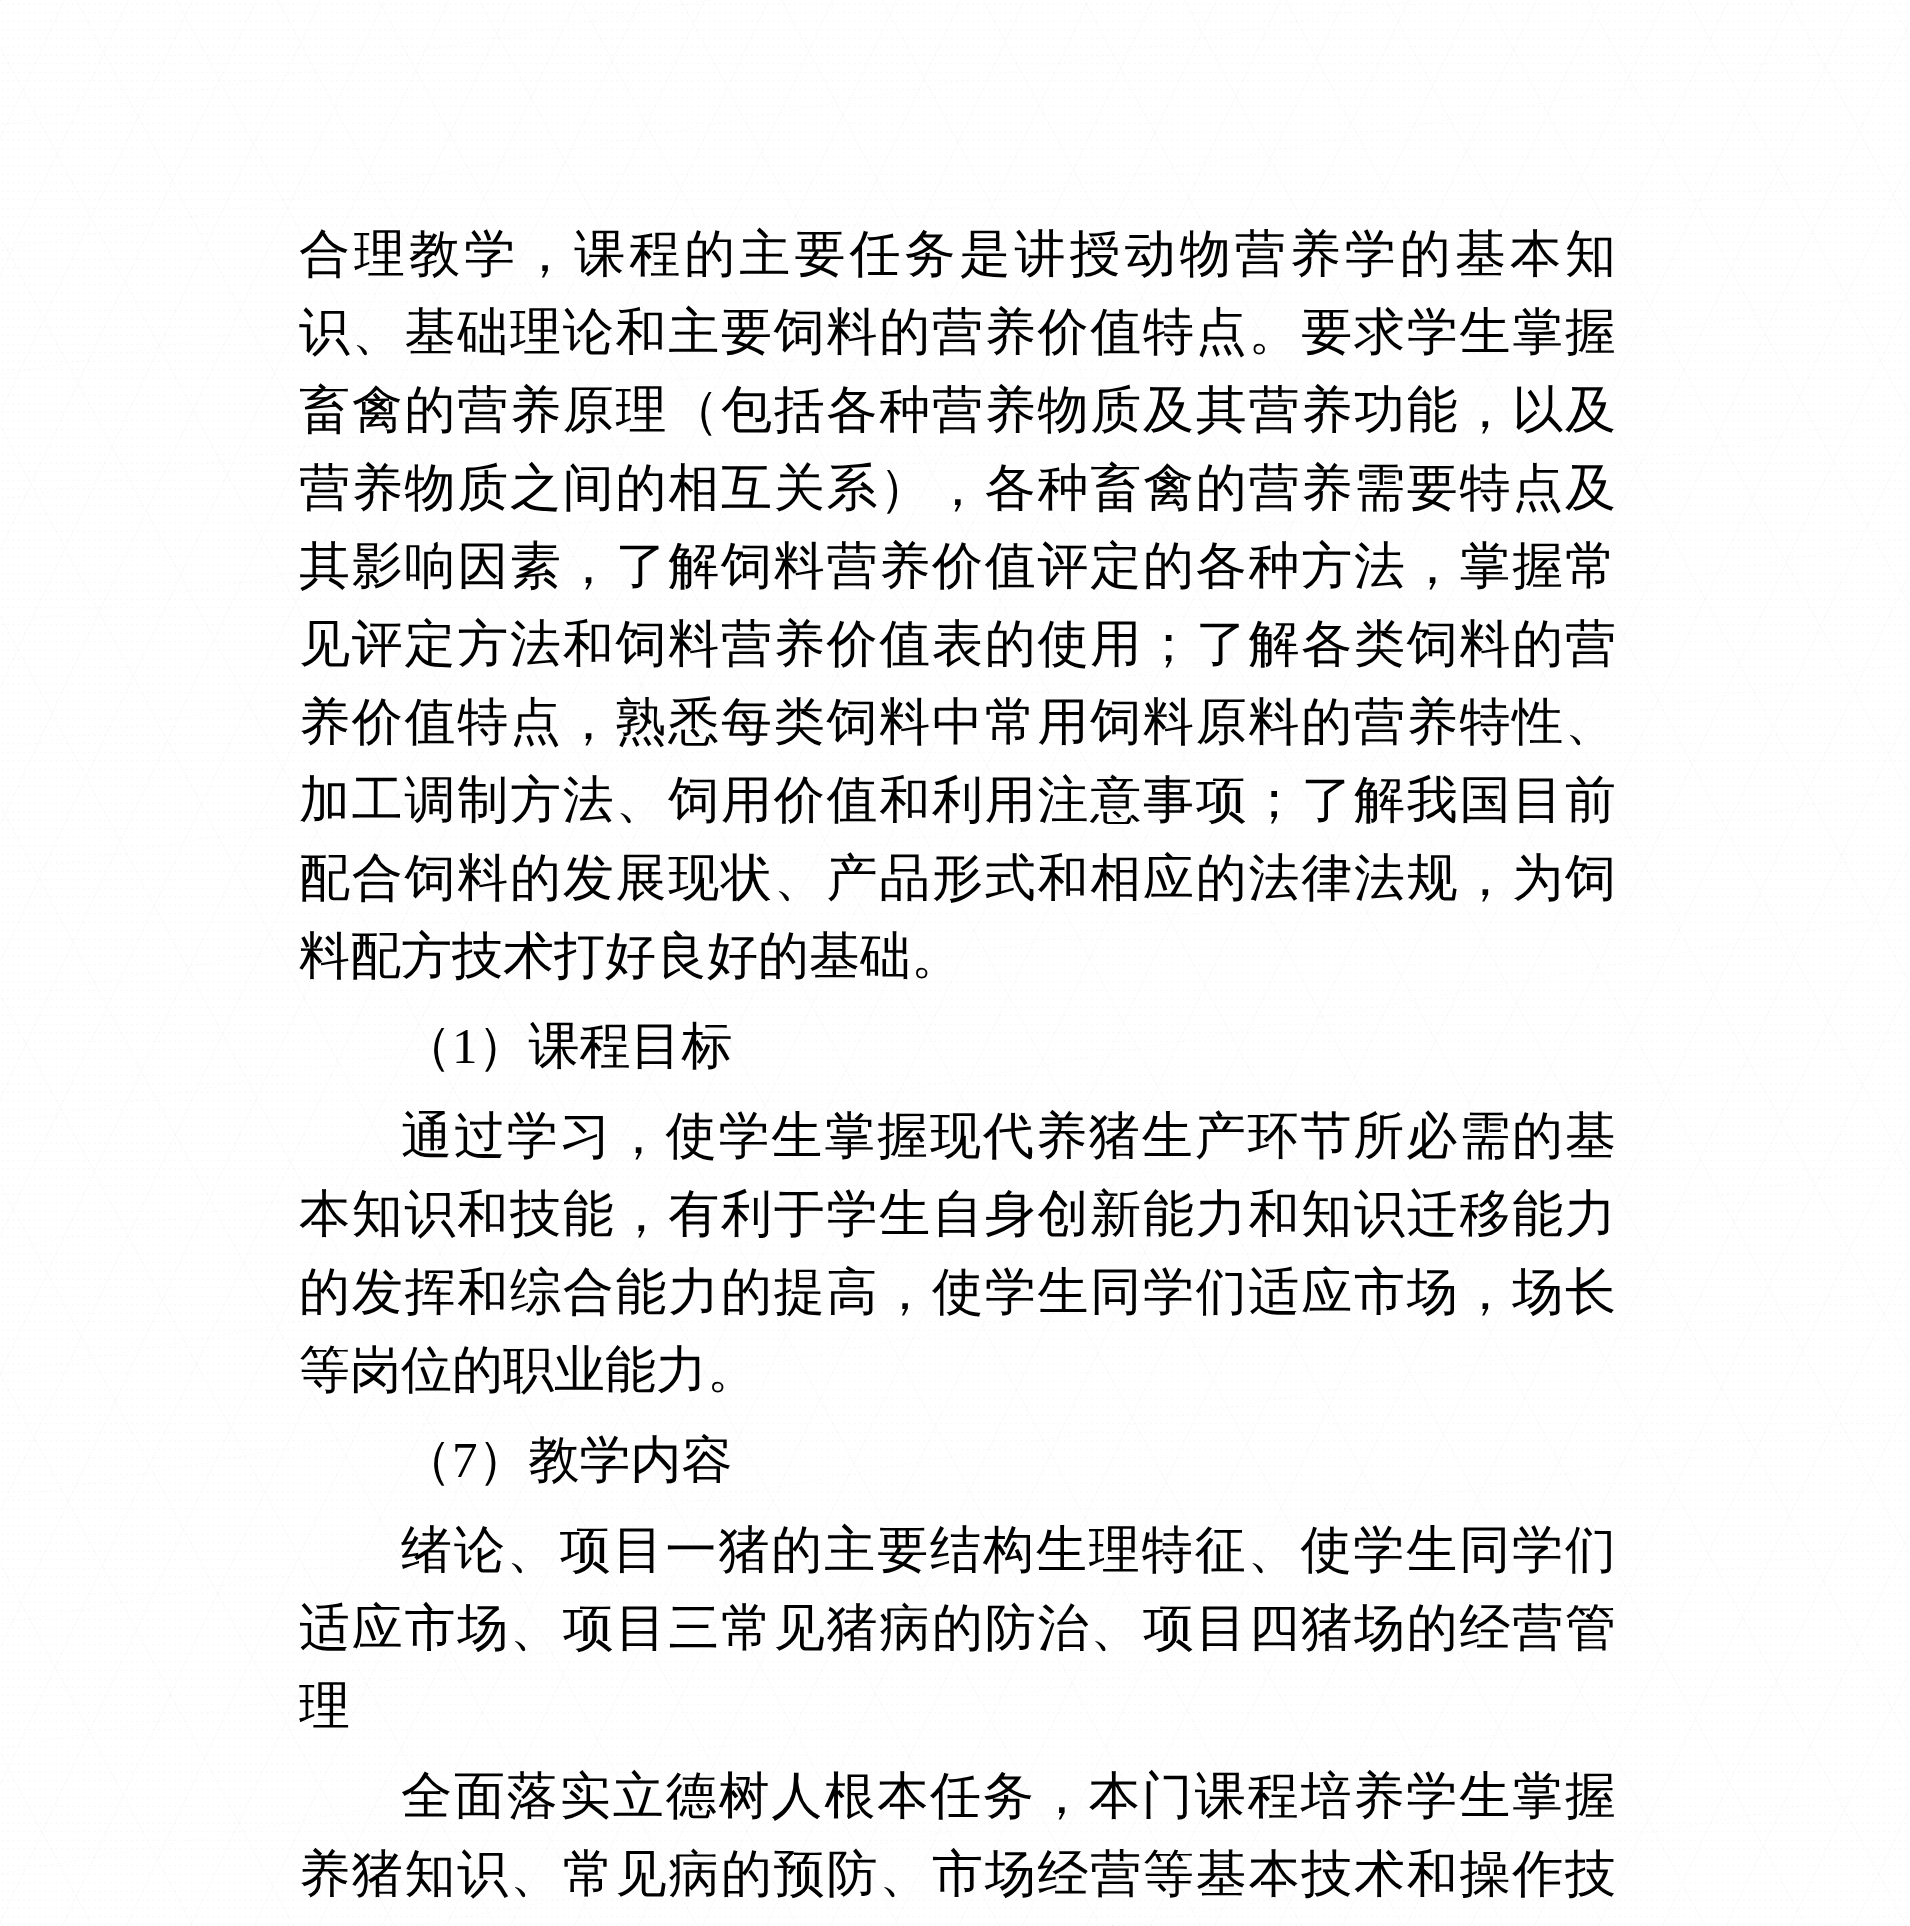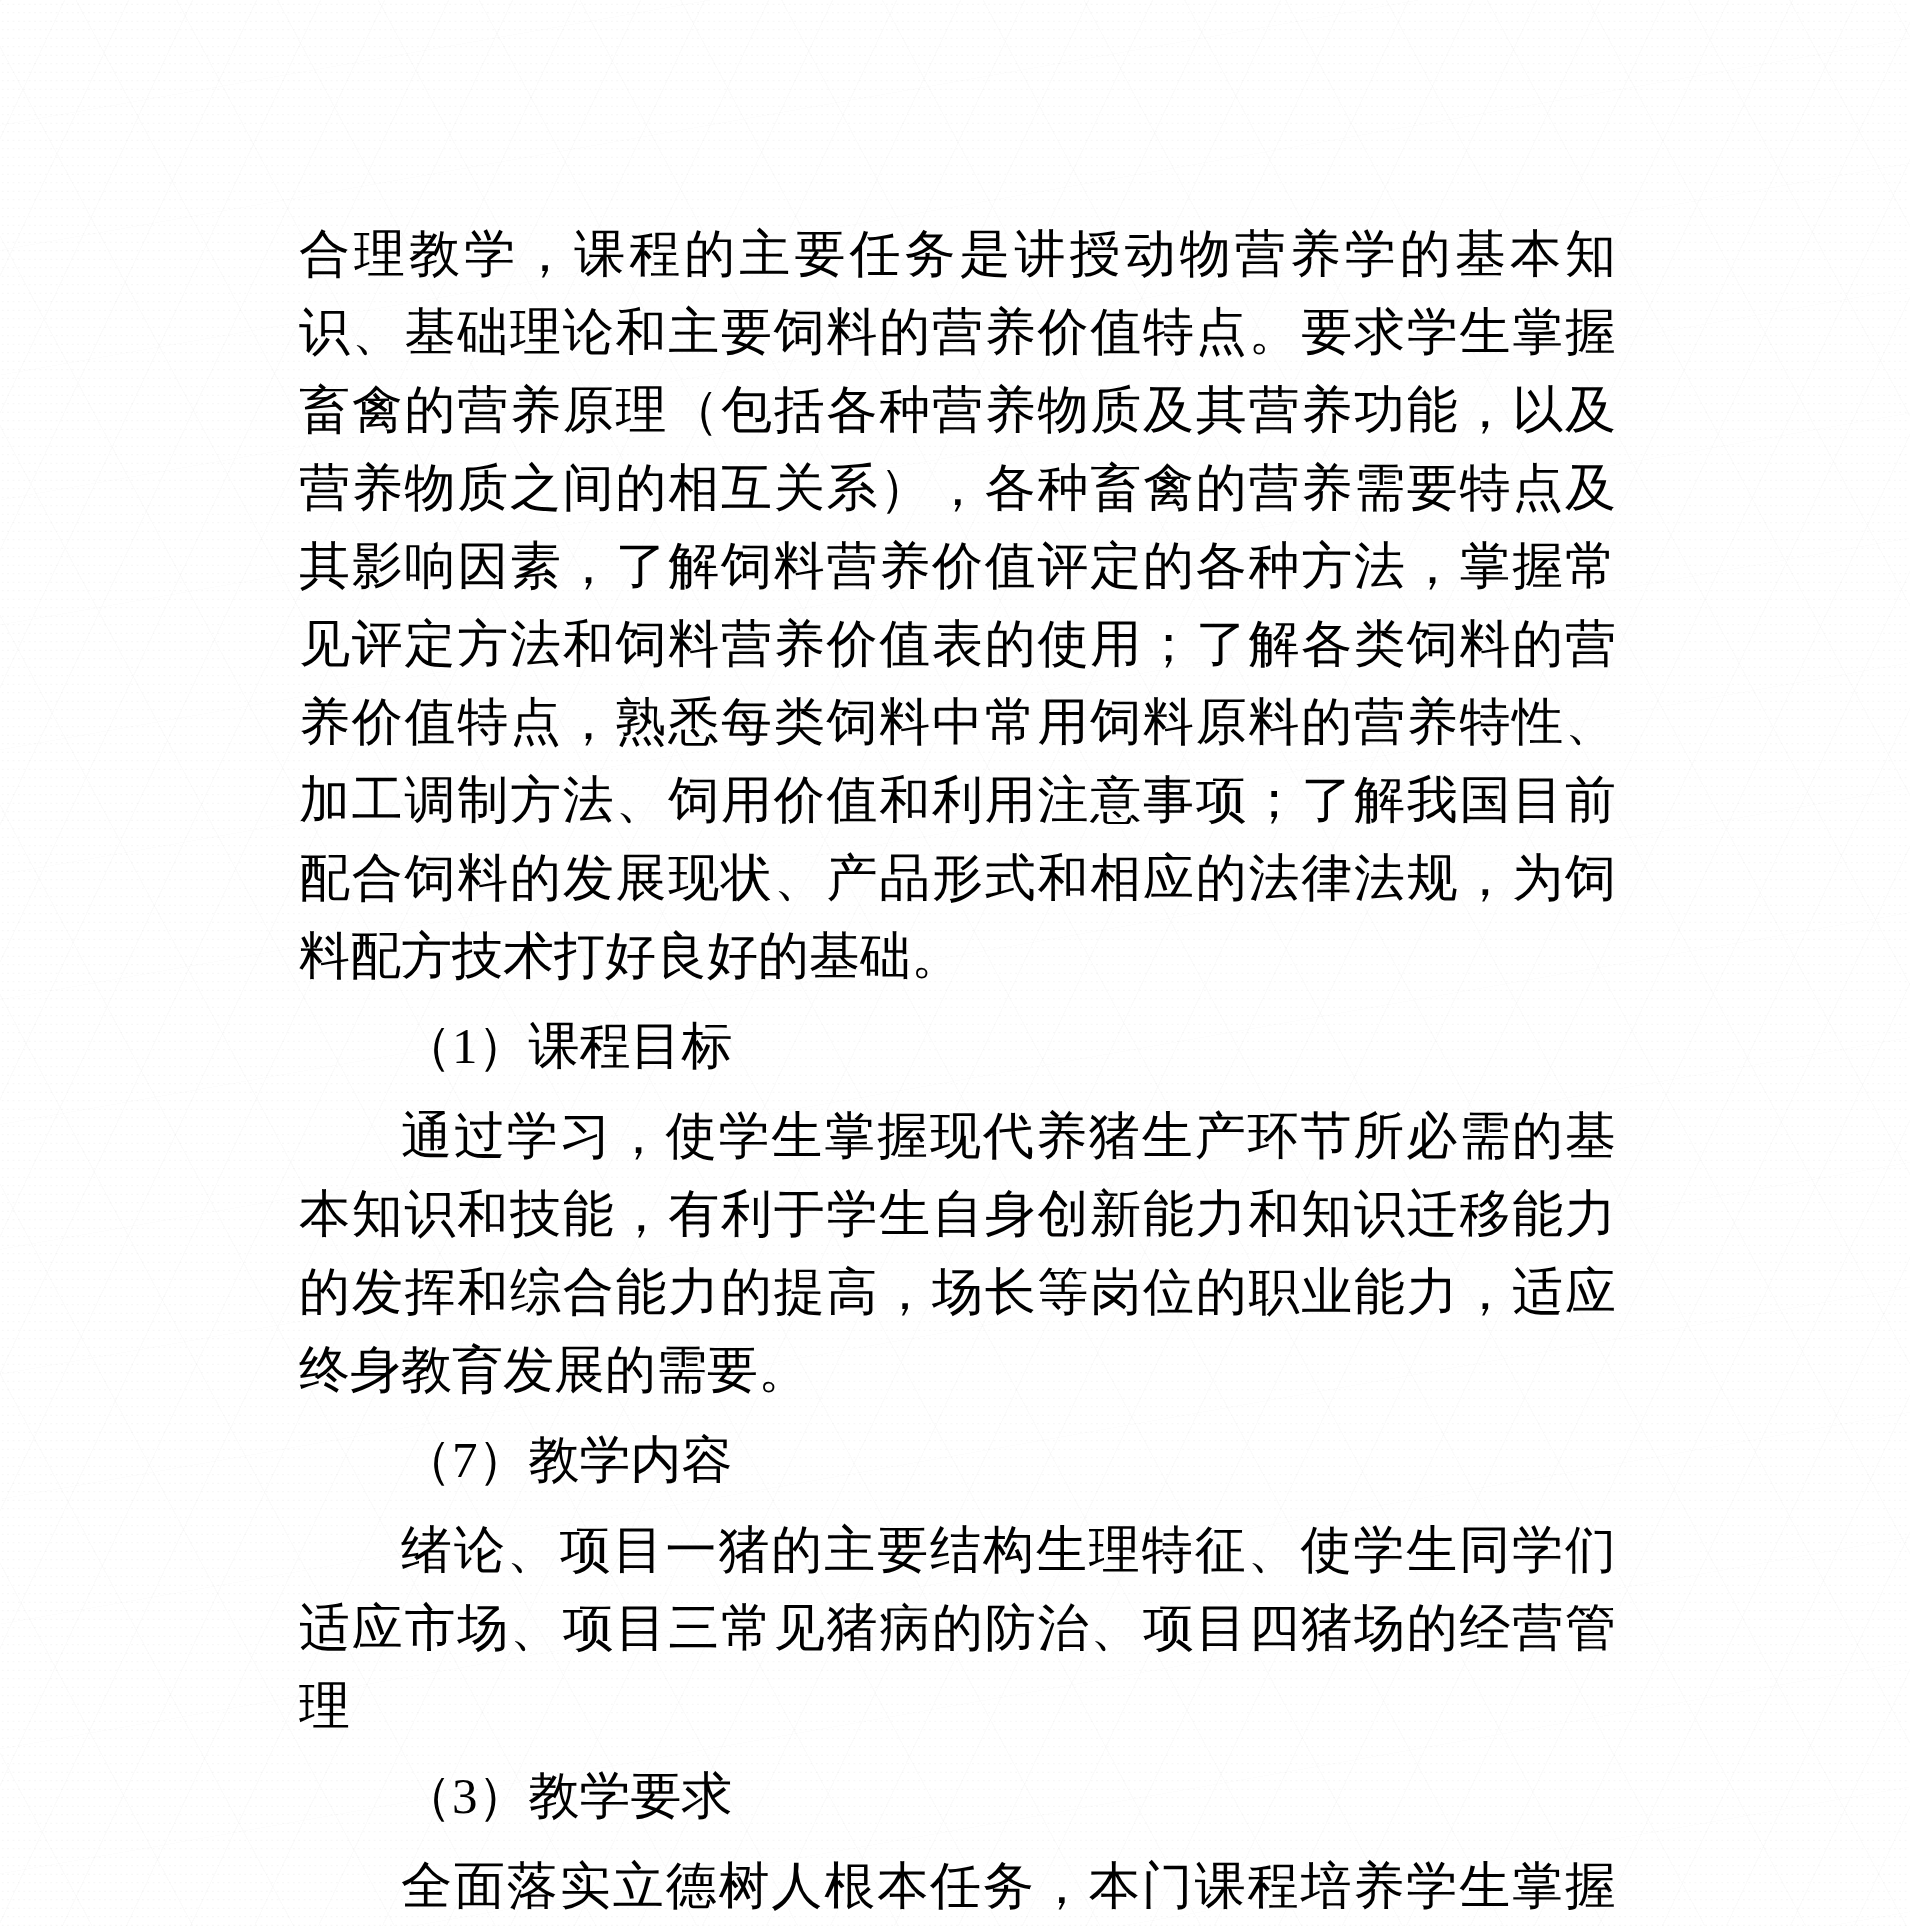--- a/index.html
+++ b/index.html
@@ -51,21 +51,20 @@
   }
 </style>
 </head>
 <body>
 
 <div class="page">
   <div class="texture"></div>
   <div class="content">
     <p class="cont">合理教学，课程的主要任务是讲授动物营养学的基本知识、基础理论和主要饲料的营养价值特点。要求学生掌握畜禽的营养原理（包括各种营养物质及其营养功能，以及营养物质之间的相互关系），各种畜禽的营养需要特点及其影响因素，了解饲料营养价值评定的各种方法，掌握常见评定方法和饲料营养价值表的使用；了解各类饲料的营养价值特点，熟悉每类饲料中常用饲料原料的营养特性、加工调制方法、饲用价值和利用注意事项；了解我国目前配合饲料的发展现状、产品形式和相应的法律法规，为饲料配方技术打好良好的基础。</p>
     <p>（1）课程目标</p>
-    <p>通过学习，使学生掌握现代养猪生产环节所必需的基本知识和技能，有利于学生自身创新能力和知识迁移能力的发挥和综合能力的提高，场长等岗位的职业能力，适应终身教育发展的需要。</p>
+    <p>通过学习，使学生掌握现代养猪生产环节所必需的基本知识和技能，有利于学生自身创新能力和知识迁移能力的发挥和综合能力的提高，使学生同学们适应市场，场长等岗位的职业能力。</p>
     <p>（7）教学内容</p>
     <p>绪论、项目一猪的主要结构生理特征、使学生同学们适应市场、项目三常见猪病的防治、项目四猪场的经营管理</p>
-    <p>（3）教学要求</p>
     <p>全面落实立德树人根本任务，本门课程培养学生掌握养猪知识、常见病的预防、市场经营等基本技术和操作技能为基本目标，紧紧围绕工作任务完成的需要和组织课程内容，突出工作任务与知识的联系，让学生在职业实践活动中掌握知识，增强课程内容与职业岗位能力要求的相关性，同时培养学生分析问题的能力以及从事兽医、场长等岗位的职业能力，促进适应职业变化的能力和创新能力。</p>
 
   </div>
 </div>
 
 
 </body></html>

